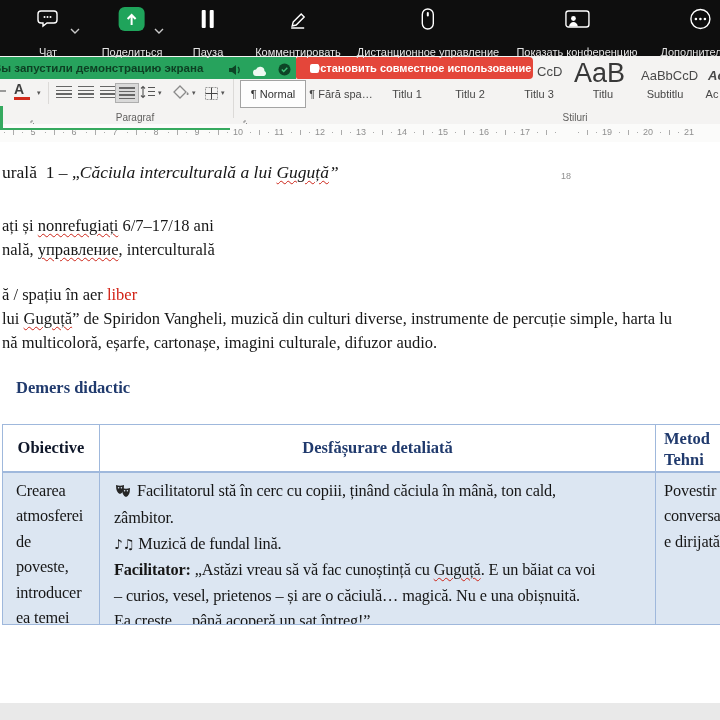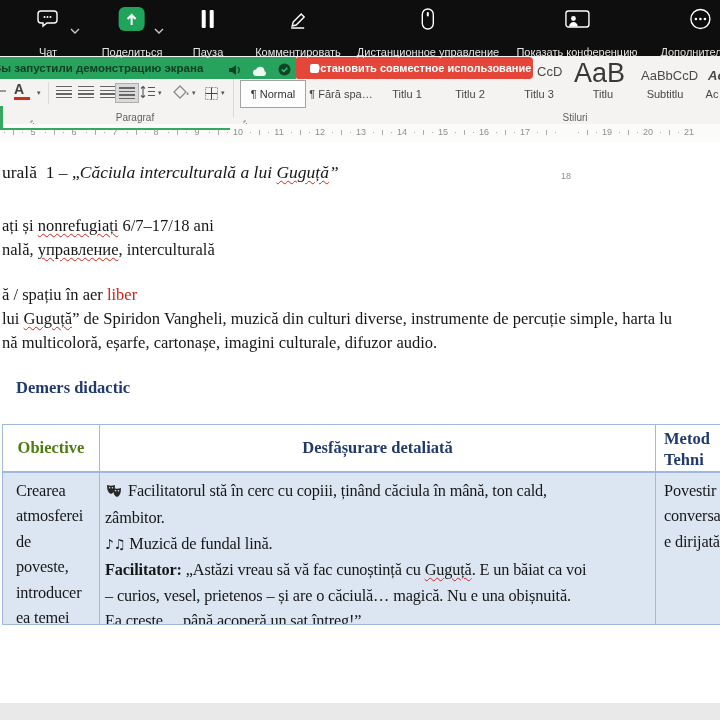--- a/index.html
+++ b/index.html
@@ -61,21 +61,21 @@
        font-family:"Liberation Serif","DejaVu Serif",serif;color:#161616;}
   .tc{box-sizing:border-box;border-left:1px solid #9fb8dc;border-top:1px solid #9fb8dc;overflow:hidden;}
   .tc.bb{border-bottom:1px solid #9fb8dc;}
   .th{font-weight:bold;font-size:16.5px;}
   .cell-line{white-space:pre;line-height:25.4px;}
   #h-obj{display:flex;align-items:center;justify-content:center;}
   #h-det{display:flex;align-items:center;justify-content:center;}
   #h-met{padding:3px 0 0 8px;line-height:21px;}
   .bodyc{padding-top:5px;font-size:16.3px;letter-spacing:-0.15px;}
   #c-obj{padding-left:13px;}
-  #c-act{padding-left:5px;}
+  #c-act{padding-left:14px;}
   #c-met{padding-left:8px;}
   .notes{font-family:"DejaVu Sans",sans-serif;font-size:13.5px;}
   #page-end{position:absolute;left:0;top:703px;width:720px;height:17px;background:#e9e9e9;z-index:2;}
 </style>
 </head>
 <body>
 
 <div id="app">
 
   <div id="toolbar">
@@ -346,21 +346,21 @@
 
     <div class="dline" style="left:2px;top:143px"><span>ă / spațiu în aer </span><span style="color:#d21f12">liber</span></div>
 
     <div class="dline" style="left:2px;top:167px"><span>lui </span><span class="sp">Guguță</span><span>” de Spiridon Vangheli, muzică din culturi diverse, instrumente de percuție simple, harta lu</span></div>
 
     <div class="dline" style="left:2px;top:191px">nă multicoloră, eșarfe, cartonașe, imagini culturale, difuzor audio.</div>
 
     <div id="doc-heading" style="color:#203a6d">Demers didactic</div>
 
     <div id="tbl">
-      <div class="tc th bb" id="h-obj" style="color:#4d7c0f">Obiective</div>
+      <div class="tc th bb" id="h-obj" style="color:#0f172a">Obiective</div>
       <div class="tc th bb" id="h-det" style="color:#203a6d">Desfășurare detaliată</div>
       <div class="tc th bb" id="h-met" style="color:#203a6d">
         <div>Metod</div>
         <div>Tehni</div>
       </div>
 
       <div class="tc bodyc bb" id="c-obj" style="background:#dce6f2">
         <div class="cell-line">Crearea</div>
         <div class="cell-line">atmosferei</div>
         <div class="cell-line">de</div>

